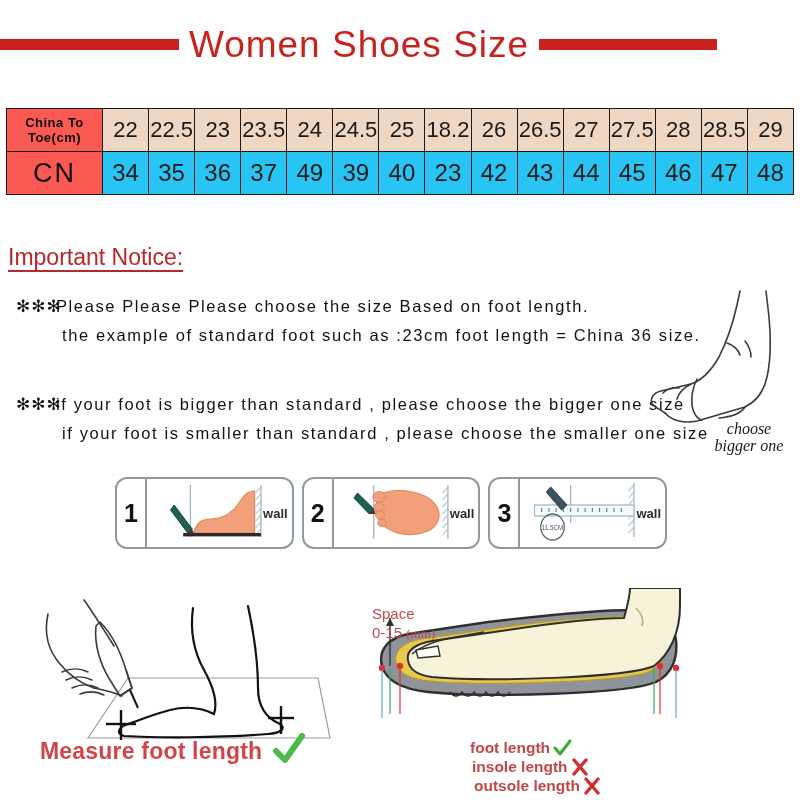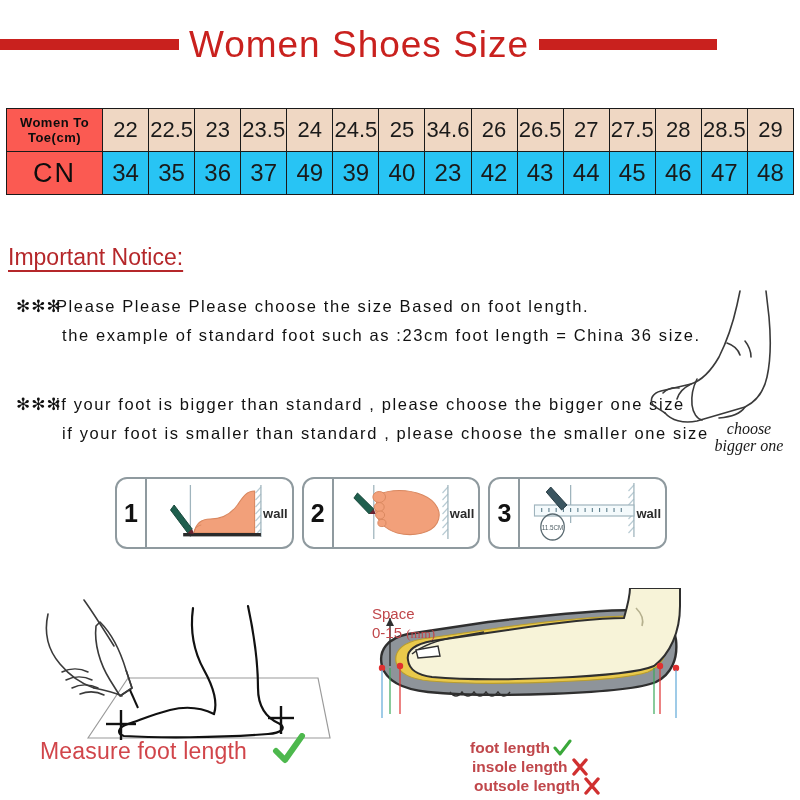--- a/index.html
+++ b/index.html
@@ -166,21 +166,21 @@
   
   #measure-figure {
     position: absolute;
     left: 18px; top: 578px;
     width: 345px; height: 200px;
   }
   #measure-caption {
     position: absolute;
     left: 40px; top: 738px;
     font-size: 23px;
-    font-weight: 400;
+    font-weight: 700;
     color: #d1454a;
     font-family: "Liberation Sans", sans-serif;
     letter-spacing: 0.2px;
     white-space: nowrap;
   }
   #measure-check {
     position: absolute;
     left: 272px; top: 733px;
     width: 34px; height: 34px;
   }
@@ -226,29 +226,29 @@
 
 <div id="title-banner">
   <div class="title-rule" id="title-rule-left"></div>
   <div id="title-text">Women  Shoes  Size</div>
   <div class="title-rule" id="title-rule-right"></div>
 </div>
 
 <table id="size-table">
   <tbody>
     <tr>
-      <td class="rowhead head-cm">Women To Toe(cm)</td>
+      <td class="rowhead head-cm">China To Toe(cm)</td>
       <td class="cm-cell">22</td>
       <td class="cm-cell">22.5</td>
       <td class="cm-cell">23</td>
       <td class="cm-cell">23.5</td>
       <td class="cm-cell">24</td>
       <td class="cm-cell">24.5</td>
       <td class="cm-cell">25</td>
-      <td class="cm-cell">34.6</td>
+      <td class="cm-cell">18.2</td>
       <td class="cm-cell">26</td>
       <td class="cm-cell">26.5</td>
       <td class="cm-cell">27</td>
       <td class="cm-cell">27.5</td>
       <td class="cm-cell">28</td>
       <td class="cm-cell">28.5</td>
       <td class="cm-cell">29</td>
     </tr>
     <tr>
       <td class="rowhead head-cn">CN</td>

